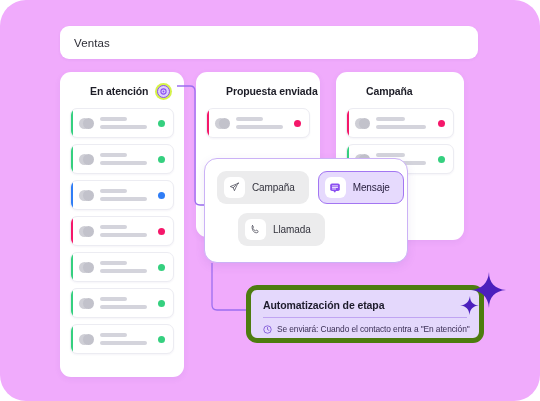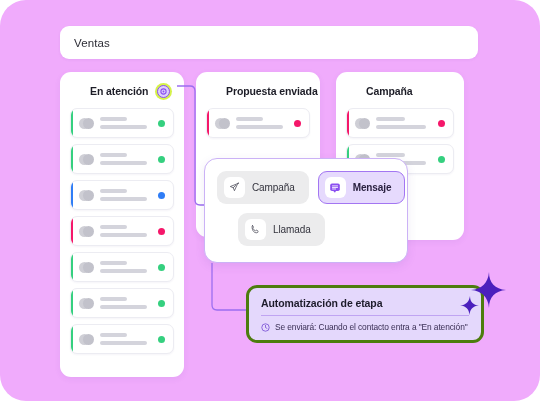--- a/index.html
+++ b/index.html
@@ -207,31 +207,31 @@
     justify-content: center;
     flex: 0 0 auto;
   }
   .chip-ico svg { display: block; }
   .chip-label {
     font-size: 10px;
     color: #33333d;
     white-space: nowrap;
     letter-spacing: -0.1px;
   }
-  .chip.selected .chip-label { color: #2a2140; font-weight: bold; }
+  .chip.selected .chip-label { color: #2a2140; }
 
   
   .automation {
     position: absolute;
     left: 246px;
     top: 285px;
     width: 238px;
     height: 58px;
     background: #e4d8fc;
-    border: 3px solid #4d7c0f;
+    border: 5px solid #4d7c0f;
     border-radius: 11px;
     box-sizing: border-box;
     padding: 9px 12px 0 12px;
     overflow: hidden;
   }
   .automation-title {
     font-size: 10.5px;
     font-weight: bold;
     color: #1d1b2b;
     letter-spacing: -0.1px;

